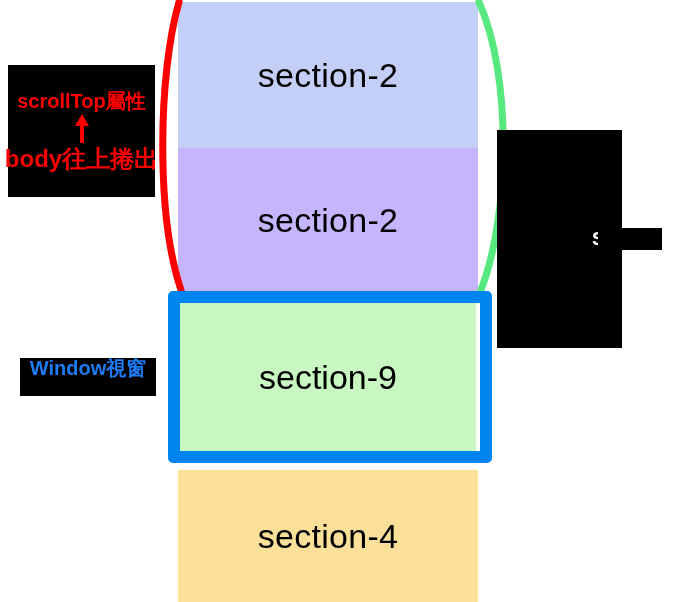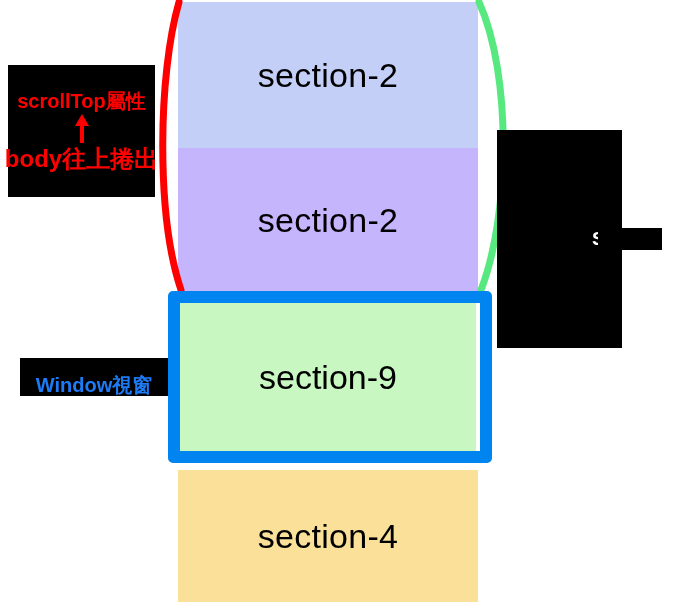--- a/index.html
+++ b/index.html
@@ -108,23 +108,23 @@
   #up-arrow-wrap {
     height: 30px;
     display: flex;
     align-items: center;
     justify-content: center;
   }
 
   #window-callout {
     left: 20px;
     top: 358px;
-    width: 148px;
+    width: 136px;
     height: 38px;
-    justify-content: flex-end;
+    justify-content: flex-start;
   }
   #window-callout .callout-line {
     color: #1e7bf6;
     font-size: 20px;
     font-weight: bold;
   }
 
   #scroll-callout {
     left: 497px;
     top: 130px;

